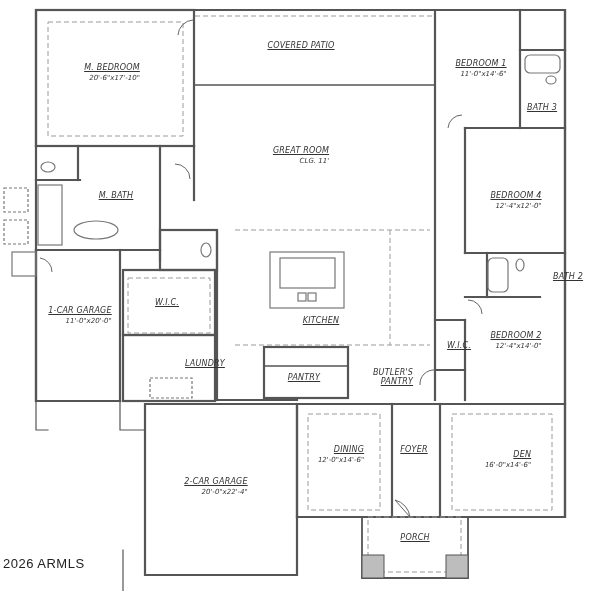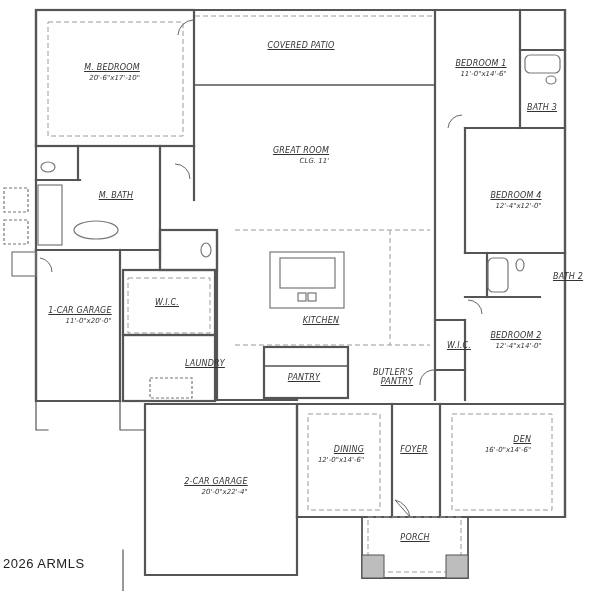--- a/index.html
+++ b/index.html
@@ -178,21 +178,21 @@
   <span class="name" style="text-decoration:none">BUTLER'S</span>
   <span class="name">PANTRY</span>
 </div>
 <div class="label" style="left:341px;top:446px;">
   <span class="name">DINING</span>
   <span class="dim">12'-0"x14'-6"</span>
 </div>
 <div class="label" style="left:414px;top:446px;">
   <span class="name">FOYER</span>
 </div>
-<div class="label" style="left:508px;top:436px;">
+<div class="label" style="left:508px;top:451px;">
   <span class="name">DEN</span>
   <span class="dim">16'-0"x14'-6"</span>
 </div>
 <div class="label" style="left:216px;top:478px;">
   <span class="name">2-CAR GARAGE</span>
   <span class="dim">20'-0"x22'-4"</span>
 </div>
 <div class="label" style="left:415px;top:534px;">
   <span class="name">PORCH</span>
 </div>

